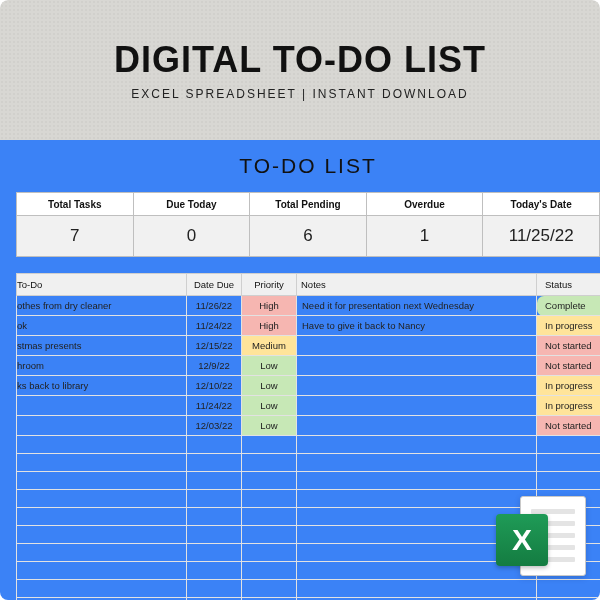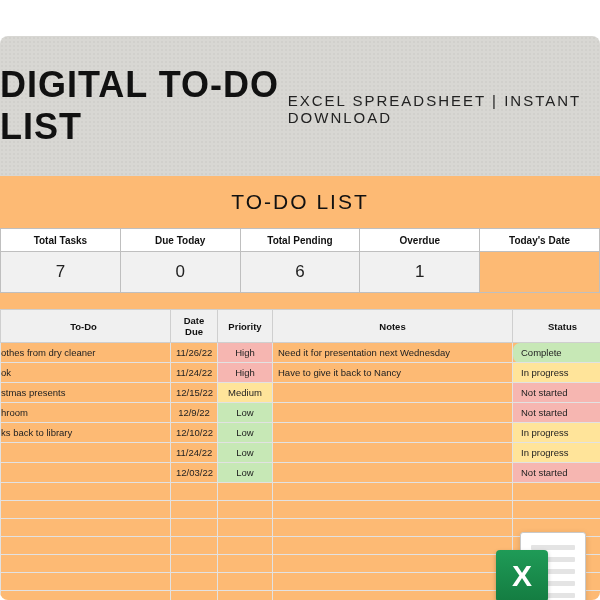--- a/index.html
+++ b/index.html
@@ -12,46 +12,46 @@
     background: #fff;
     position: relative;
     border-radius: 8px;
   }
   .header-band {
     background: #d8d7d3;
     background-image: radial-gradient(circle, rgba(0,0,0,0.03) 1px, transparent 1px);
     background-size: 4px 4px;
     height: 140px;
     display: flex;
-    flex-direction: row;
+    flex-direction: column;
     justify-content: center;
     align-items: center;
     border-top-left-radius: 8px;
     border-top-right-radius: 8px;
-    margin-top: 36px;
   }
   .title {
     font-size: 36px;
     font-weight: 900;
     letter-spacing: 1px;
     color: #111;
     font-family: "Arial Black", Arial, sans-serif;
   }
   .subtitle {
-    font-size: 15px;
+    font-size: 12px;
     letter-spacing: 2px;
     color: #222;
     margin-top: 6px;
     font-weight: 400;
   }
   .sheet-wrap {
     position: relative;
     height: 460px;
-    background: #fdba74;
+    background: #3b82f6;
     padding-top: 14px;
+    padding-left: 16px;
   }
   .sheet-title {
     text-align: center;
     font-size: 21px;
     font-weight: 400;
     color: #111;
     letter-spacing: 2px;
     margin-bottom: 14px;
   }
   .summary-row {
@@ -83,35 +83,34 @@
     border-collapse: collapse;
     width: 100%;
     table-layout: fixed;
     font-size: 9.5px;
     margin-top: 16px;
   }
   .grid th {
     background: #f0f0f0;
     border: 1px solid #cfcfcf;
     padding: 5px 4px;
-    font-weight: 700;
+    font-weight: 400;
     color: #111;
-    text-align: center;
   }
   .grid td {
     border: 1px solid #e2e2e2;
     padding: 4px 5px;
     color: #222;
     height: 18px;
     overflow: hidden;
     white-space: nowrap;
     text-overflow: clip;
   }
   .col-todo   { width: 170px; text-align: left; padding-left: 0 !important;}
-  .col-date   { width: 47px;  text-align: center; }
+  .col-date   { width: 55px;  text-align: center; }
   .col-pri    { width: 55px;  text-align: center; }
   .col-notes  { width: 240px; text-align: left; }
   .col-status { width: 96px;  text-align: left; padding-left: 8px !important; }
   .pri-high   { background: #f6b6b1; margin-left: 8px; }
   .pri-med    { background: #ffe49a; }
   .pri-low    { background: #c7e8b6; }
   .st-comp    { background: #c7e8b6; border-radius: 7px; }
   .st-inprog  { background: #ffe49a; }
   .st-notst   { background: #f6b6b1; }
   .excel-badge {
@@ -183,20 +182,21 @@
       <div class="summary-cell">
         <div class="summary-head">Total Pending</div>
         <div class="summary-val">6</div>
       </div>
       <div class="summary-cell">
         <div class="summary-head">Overdue</div>
         <div class="summary-val">1</div>
       </div>
       <div class="summary-cell">
         <div class="summary-head">Today's Date</div>
+        <div class="summary-val">11/25/22</div>
       </div>
     </div>
 
   <table class="grid">
     <thead>
         <tr id="grid-head">
           <th class="col-todo">To-Do</th>
           <th class="col-date">Date Due</th>
           <th class="col-pri">Priority</th>
           <th class="col-notes">Notes</th>

